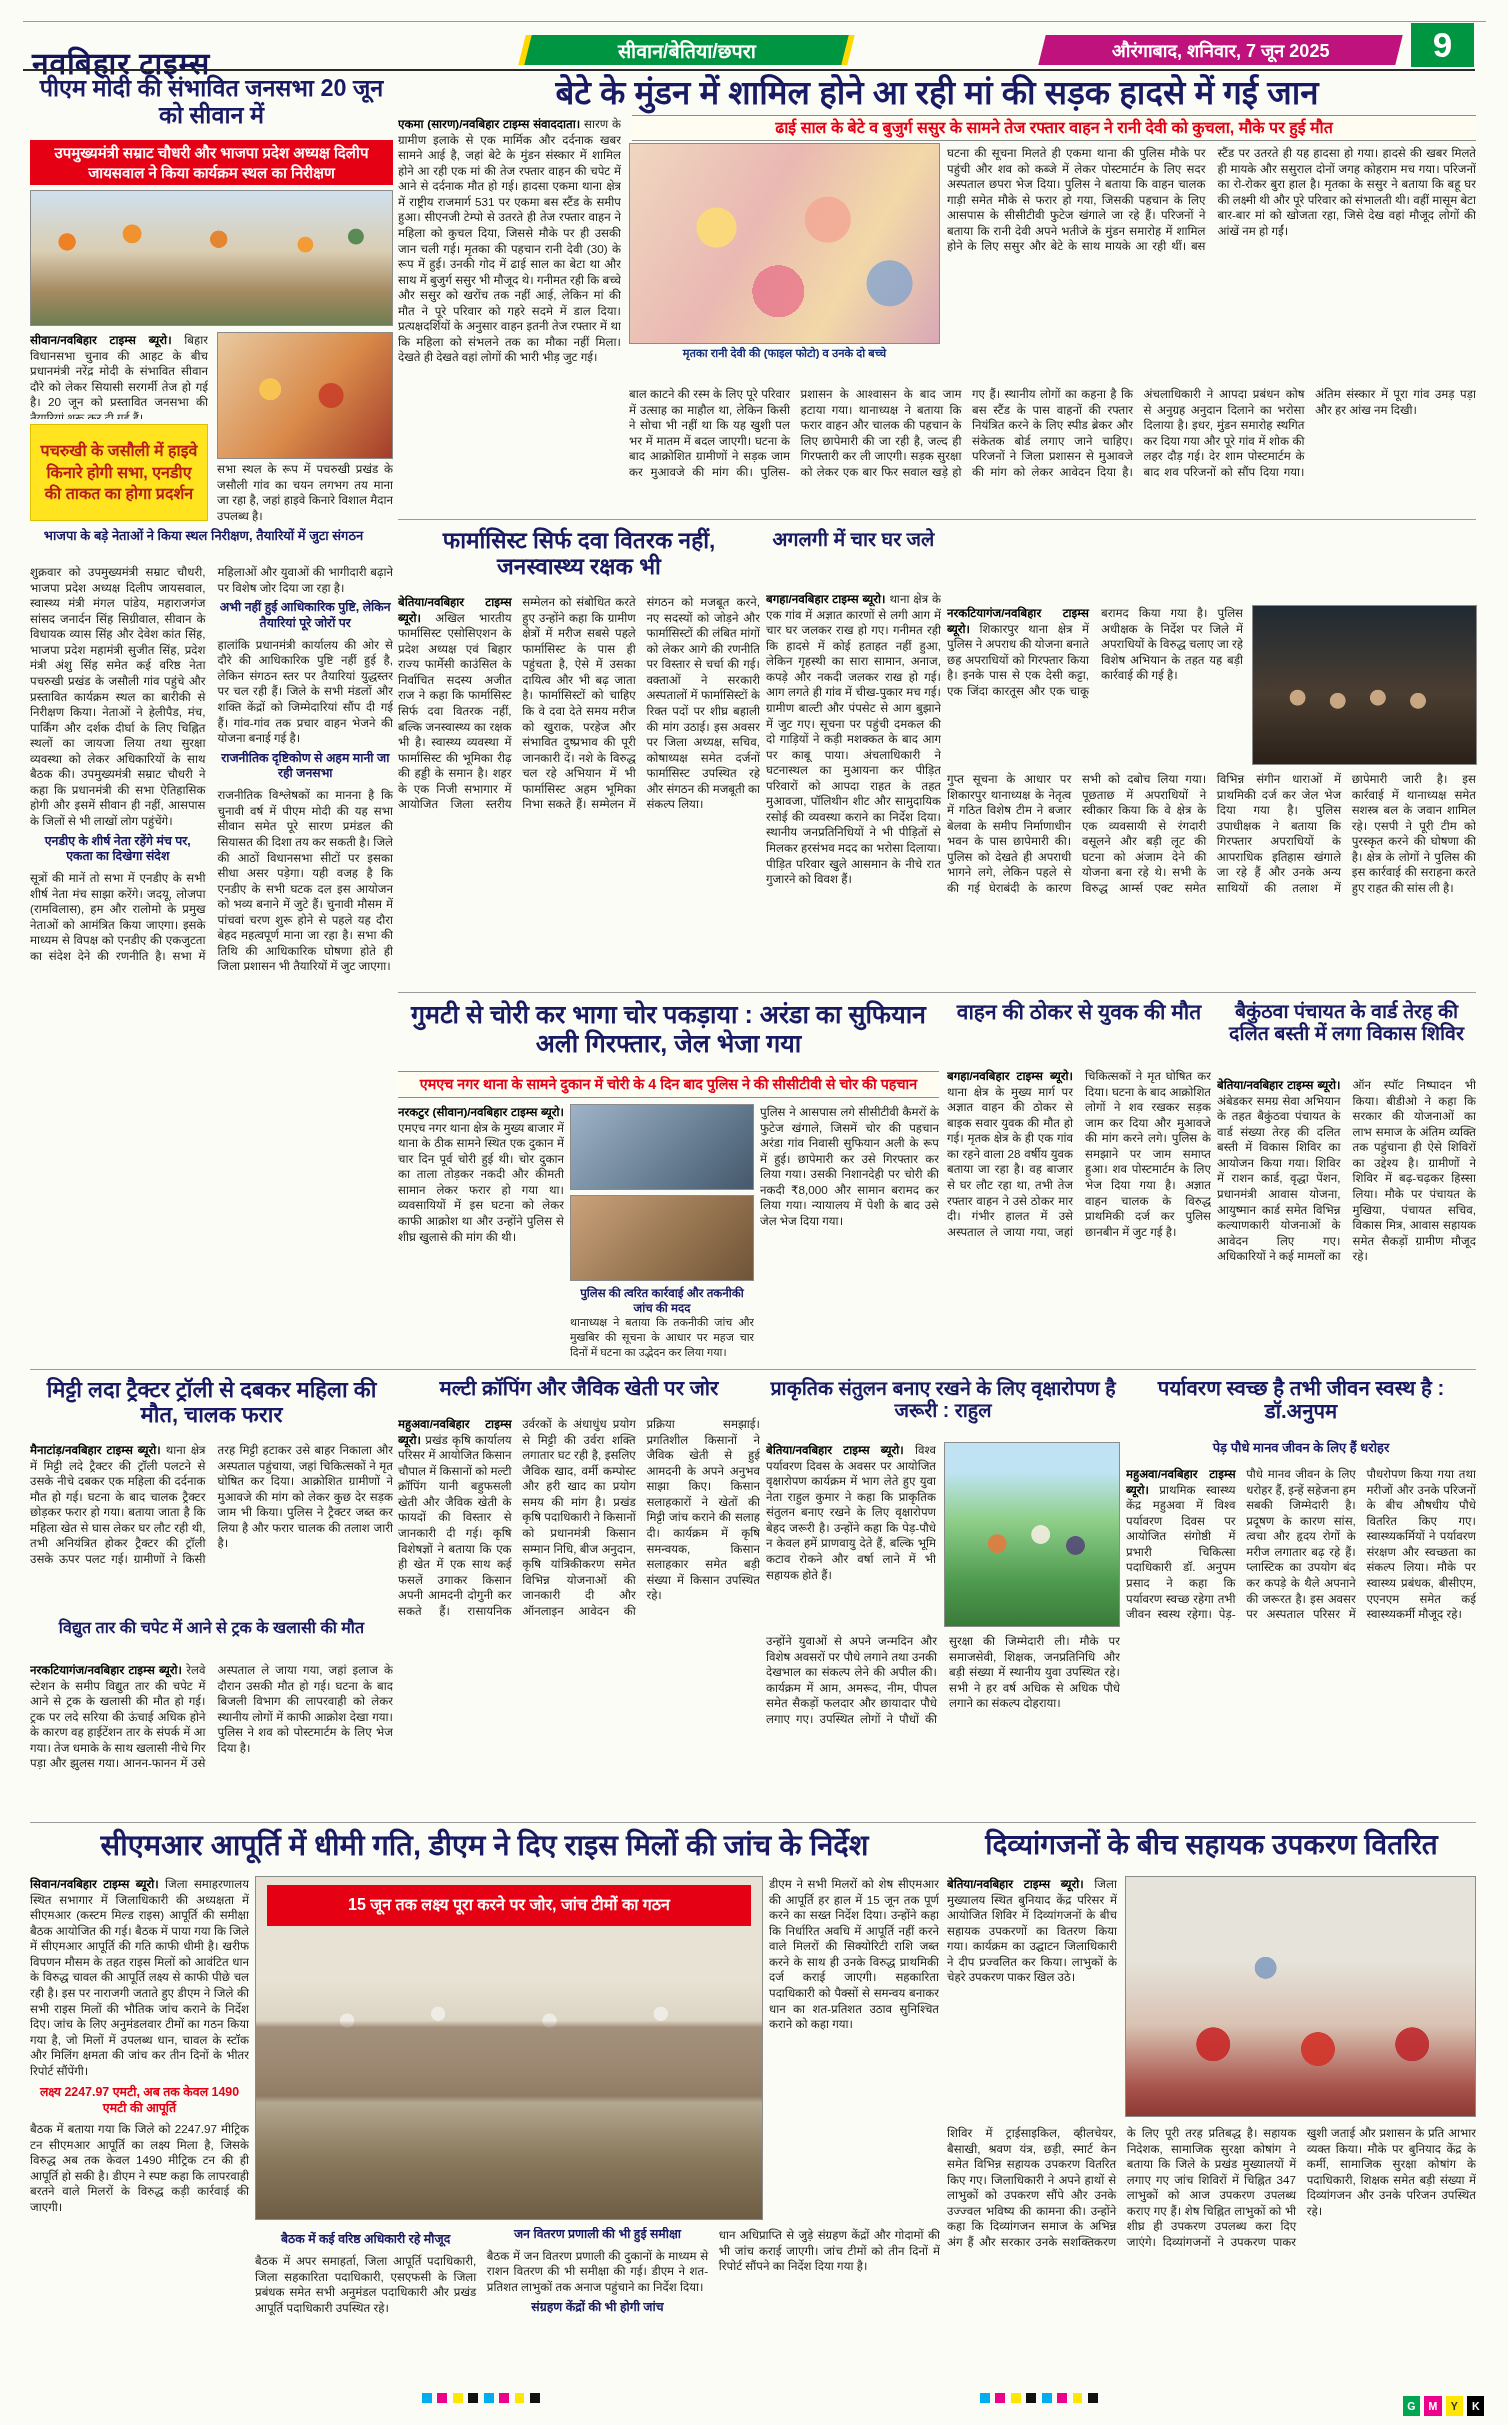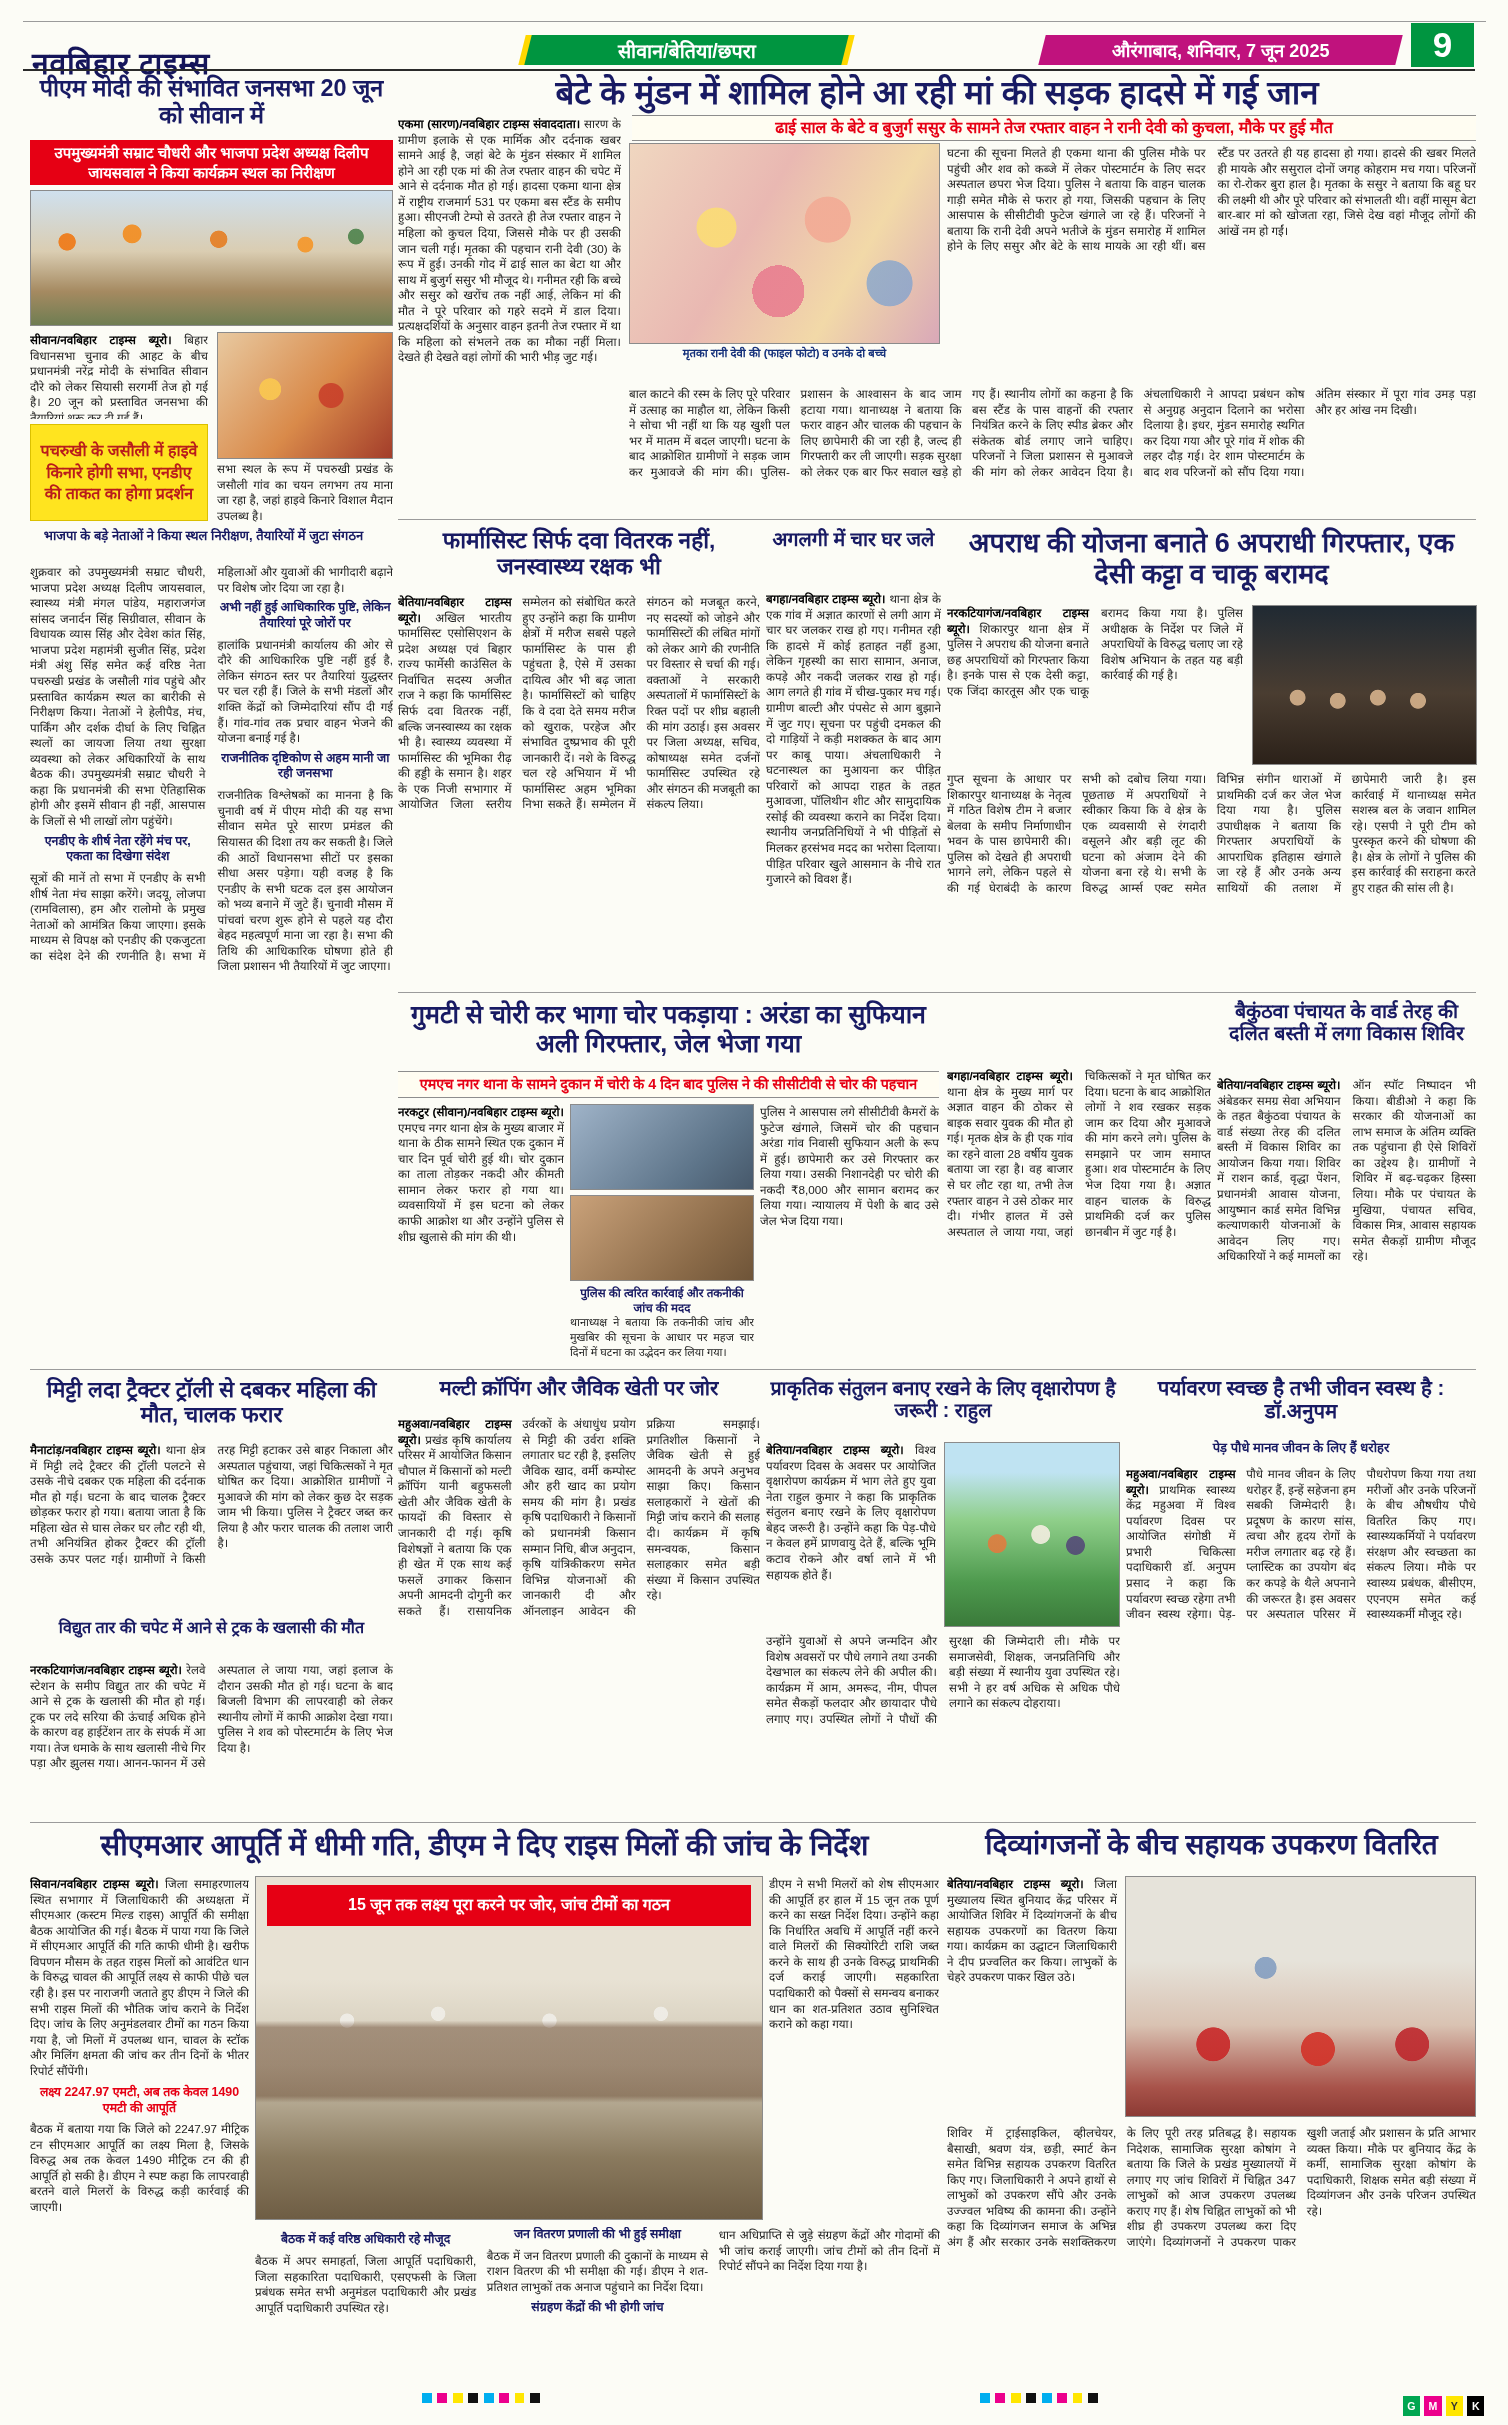--- a/index.html
+++ b/index.html
@@ -141,21 +141,20 @@
   <div class="abs h" style="left:398px;top:528px;width:362px;height:62px;font-size:22.6px;">फार्मासिस्ट सिर्फ दवा वितरक नहीं, जनस्वास्थ्य रक्षक भी</div>
   <div class="abs btxt c3" style="left:398px;top:594px;width:362px;height:394px;">
     <p><b class="by">बेतिया/नवबिहार टाइम्स ब्यूरो।</b> <span>अखिल भारतीय फार्मासिस्ट एसोसिएशन के प्रदेश अध्यक्ष एवं बिहार राज्य फार्मेसी काउंसिल के निर्वाचित सदस्य अजीत राज ने कहा कि फार्मासिस्ट सिर्फ दवा वितरक नहीं, बल्कि जनस्वास्थ्य का रक्षक भी है। स्वास्थ्य व्यवस्था में फार्मासिस्ट की भूमिका रीढ़ की हड्डी के समान है। शहर के एक निजी सभागार में आयोजित जिला स्तरीय सम्मेलन को संबोधित करते हुए उन्होंने कहा कि ग्रामीण क्षेत्रों में मरीज सबसे पहले फार्मासिस्ट के पास ही पहुंचता है, ऐसे में उसका दायित्व और भी बढ़ जाता है। फार्मासिस्टों को चाहिए कि वे दवा देते समय मरीज को खुराक, परहेज और संभावित दुष्प्रभाव की पूरी जानकारी दें। नशे के विरुद्ध चल रहे अभियान में भी फार्मासिस्ट अहम भूमिका निभा सकते हैं। सम्मेलन में संगठन को मजबूत करने, नए सदस्यों को जोड़ने और फार्मासिस्टों की लंबित मांगों को लेकर आगे की रणनीति पर विस्तार से चर्चा की गई। वक्ताओं ने सरकारी अस्पतालों में फार्मासिस्टों के रिक्त पदों पर शीघ्र बहाली की मांग उठाई। इस अवसर पर जिला अध्यक्ष, सचिव, कोषाध्यक्ष समेत दर्जनों फार्मासिस्ट उपस्थित रहे और संगठन की मजबूती का संकल्प लिया।</span></p>
   </div>
 
   <div class="abs h" style="left:766px;top:528px;width:175px;height:57px;font-size:19.6px;">अगलगी में चार घर जले</div>
   <div class="abs btxt" style="left:766px;top:591px;width:175px;height:397px;">
     <p><b class="by">बगहा/नवबिहार टाइम्स ब्यूरो।</b> <span>थाना क्षेत्र के एक गांव में अज्ञात कारणों से लगी आग में चार घर जलकर राख हो गए। गनीमत रही कि हादसे में कोई हताहत नहीं हुआ, लेकिन गृहस्थी का सारा सामान, अनाज, कपड़े और नकदी जलकर राख हो गई। आग लगते ही गांव में चीख-पुकार मच गई। ग्रामीण बाल्टी और पंपसेट से आग बुझाने में जुट गए। सूचना पर पहुंची दमकल की दो गाड़ियों ने कड़ी मशक्कत के बाद आग पर काबू पाया। अंचलाधिकारी ने घटनास्थल का मुआयना कर पीड़ित परिवारों को आपदा राहत के तहत मुआवजा, पॉलिथीन शीट और सामुदायिक रसोई की व्यवस्था कराने का निर्देश दिया। स्थानीय जनप्रतिनिधियों ने भी पीड़ितों से मिलकर हरसंभव मदद का भरोसा दिलाया। पीड़ित परिवार खुले आसमान के नीचे रात गुजारने को विवश हैं।</span></p>
   </div>
 
-  <div class="abs h" style="left:947px;top:528px;width:529px;height:71px;font-size:27px;">अपराध की योजना बनाते 6 अपराधी गिरफ्तार, एक देसी कट्टा व चाकू बरामद</div>
   <div class="abs photo ph-crime" style="left:1252px;top:605px;width:225px;height:160px;"></div>
   <div class="abs btxt c2" style="left:947px;top:605px;width:296px;height:160px;">
     <p><b class="by">नरकटियागंज/नवबिहार टाइम्स ब्यूरो।</b> <span>शिकारपुर थाना क्षेत्र में पुलिस ने अपराध की योजना बनाते छह अपराधियों को गिरफ्तार किया है। इनके पास से एक देसी कट्टा, एक जिंदा कारतूस और एक चाकू बरामद किया गया है। पुलिस अधीक्षक के निर्देश पर जिले में अपराधियों के विरुद्ध चलाए जा रहे विशेष अभियान के तहत यह बड़ी कार्रवाई की गई है।</span></p>
   </div>
   <div class="abs btxt c4" style="left:947px;top:771px;width:529px;height:217px;">
     <p><span>गुप्त सूचना के आधार पर शिकारपुर थानाध्यक्ष के नेतृत्व में गठित विशेष टीम ने बजार बेलवा के समीप निर्माणाधीन भवन के पास छापेमारी की। पुलिस को देखते ही अपराधी भागने लगे, लेकिन पहले से की गई घेराबंदी के कारण सभी को दबोच लिया गया। पूछताछ में अपराधियों ने स्वीकार किया कि वे क्षेत्र के एक व्यवसायी से रंगदारी वसूलने और बड़ी लूट की घटना को अंजाम देने की योजना बना रहे थे। सभी के विरुद्ध आर्म्स एक्ट समेत विभिन्न संगीन धाराओं में प्राथमिकी दर्ज कर जेल भेज दिया गया है। पुलिस उपाधीक्षक ने बताया कि गिरफ्तार अपराधियों के आपराधिक इतिहास खंगाले जा रहे हैं और उनके अन्य साथियों की तलाश में छापेमारी जारी है। इस कार्रवाई में थानाध्यक्ष समेत सशस्त्र बल के जवान शामिल रहे। एसपी ने पूरी टीम को पुरस्कृत करने की घोषणा की है। क्षेत्र के लोगों ने पुलिस की इस कार्रवाई की सराहना करते हुए राहत की सांस ली है।</span></p>
   </div>
 
   <div class="abs hline" style="left:398px;top:992px;width:1078px;"></div>
 
@@ -171,20 +170,21 @@
     <div class="photo ph-cctv2" style="width:184px;height:86px;margin-top:4.5px;box-sizing:border-box;"></div>
   </div>
   <div class="abs btxt" style="left:760px;top:1104px;width:179px;height:261px;">
     <p><span>पुलिस ने आसपास लगे सीसीटीवी कैमरों के फुटेज खंगाले, जिसमें चोर की पहचान अरंडा गांव निवासी सुफियान अली के रूप में हुई। छापेमारी कर उसे गिरफ्तार कर लिया गया। उसकी निशानदेही पर चोरी की नकदी ₹8,000 और सामान बरामद कर लिया गया। न्यायालय में पेशी के बाद उसे जेल भेज दिया गया।</span></p>
   </div>
   <div class="abs" style="left:570px;top:1286px;width:184px;height:78px;overflow:hidden;">
     <div class="subh" style="font-size:11.7px;">पुलिस की त्वरित कार्रवाई और तकनीकी जांच की मदद</div>
     <div class="btxt" style="font-size:11px;">थानाध्यक्ष ने बताया कि तकनीकी जांच और मुखबिर की सूचना के आधार पर महज चार दिनों में घटना का उद्भेदन कर लिया गया।</div>
   </div>
 
+  <div class="abs h" style="left:947px;top:1000px;width:264px;height:63px;font-size:21px;">वाहन की ठोकर से युवक की मौत</div>
   <div class="abs btxt c2" style="left:947px;top:1068px;width:264px;height:297px;">
     <p><b class="by">बगहा/नवबिहार टाइम्स ब्यूरो।</b> <span>थाना क्षेत्र के मुख्य मार्ग पर अज्ञात वाहन की ठोकर से बाइक सवार युवक की मौत हो गई। मृतक क्षेत्र के ही एक गांव का रहने वाला 28 वर्षीय युवक बताया जा रहा है। वह बाजार से घर लौट रहा था, तभी तेज रफ्तार वाहन ने उसे ठोकर मार दी। गंभीर हालत में उसे अस्पताल ले जाया गया, जहां चिकित्सकों ने मृत घोषित कर दिया। घटना के बाद आक्रोशित लोगों ने शव रखकर सड़क जाम कर दिया और मुआवजे की मांग करने लगे। पुलिस के समझाने पर जाम समाप्त हुआ। शव पोस्टमार्टम के लिए भेज दिया गया है। अज्ञात वाहन चालक के विरुद्ध प्राथमिकी दर्ज कर पुलिस छानबीन में जुट गई है।</span></p>
   </div>
 
   <div class="abs h" style="left:1217px;top:1000px;width:259px;height:72px;font-size:19.6px;">बैकुंठवा पंचायत के वार्ड तेरह की दलित बस्ती में लगा विकास शिविर</div>
   <div class="abs btxt c2" style="left:1217px;top:1077px;width:259px;height:288px;">
     <p><b class="by">बेतिया/नवबिहार टाइम्स ब्यूरो।</b> <span>अंबेडकर समग्र सेवा अभियान के तहत बैकुंठवा पंचायत के वार्ड संख्या तेरह की दलित बस्ती में विकास शिविर का आयोजन किया गया। शिविर में राशन कार्ड, वृद्धा पेंशन, प्रधानमंत्री आवास योजना, आयुष्मान कार्ड समेत विभिन्न कल्याणकारी योजनाओं के आवेदन लिए गए। अधिकारियों ने कई मामलों का ऑन स्पॉट निष्पादन भी किया। बीडीओ ने कहा कि सरकार की योजनाओं का लाभ समाज के अंतिम व्यक्ति तक पहुंचाना ही ऐसे शिविरों का उद्देश्य है। ग्रामीणों ने शिविर में बढ़-चढ़कर हिस्सा लिया। मौके पर पंचायत के मुखिया, पंचायत सचिव, विकास मित्र, आवास सहायक समेत सैकड़ों ग्रामीण मौजूद रहे।</span></p>
   </div>
 
   <div class="abs hline" style="left:30px;top:1369px;width:1446px;"></div>

